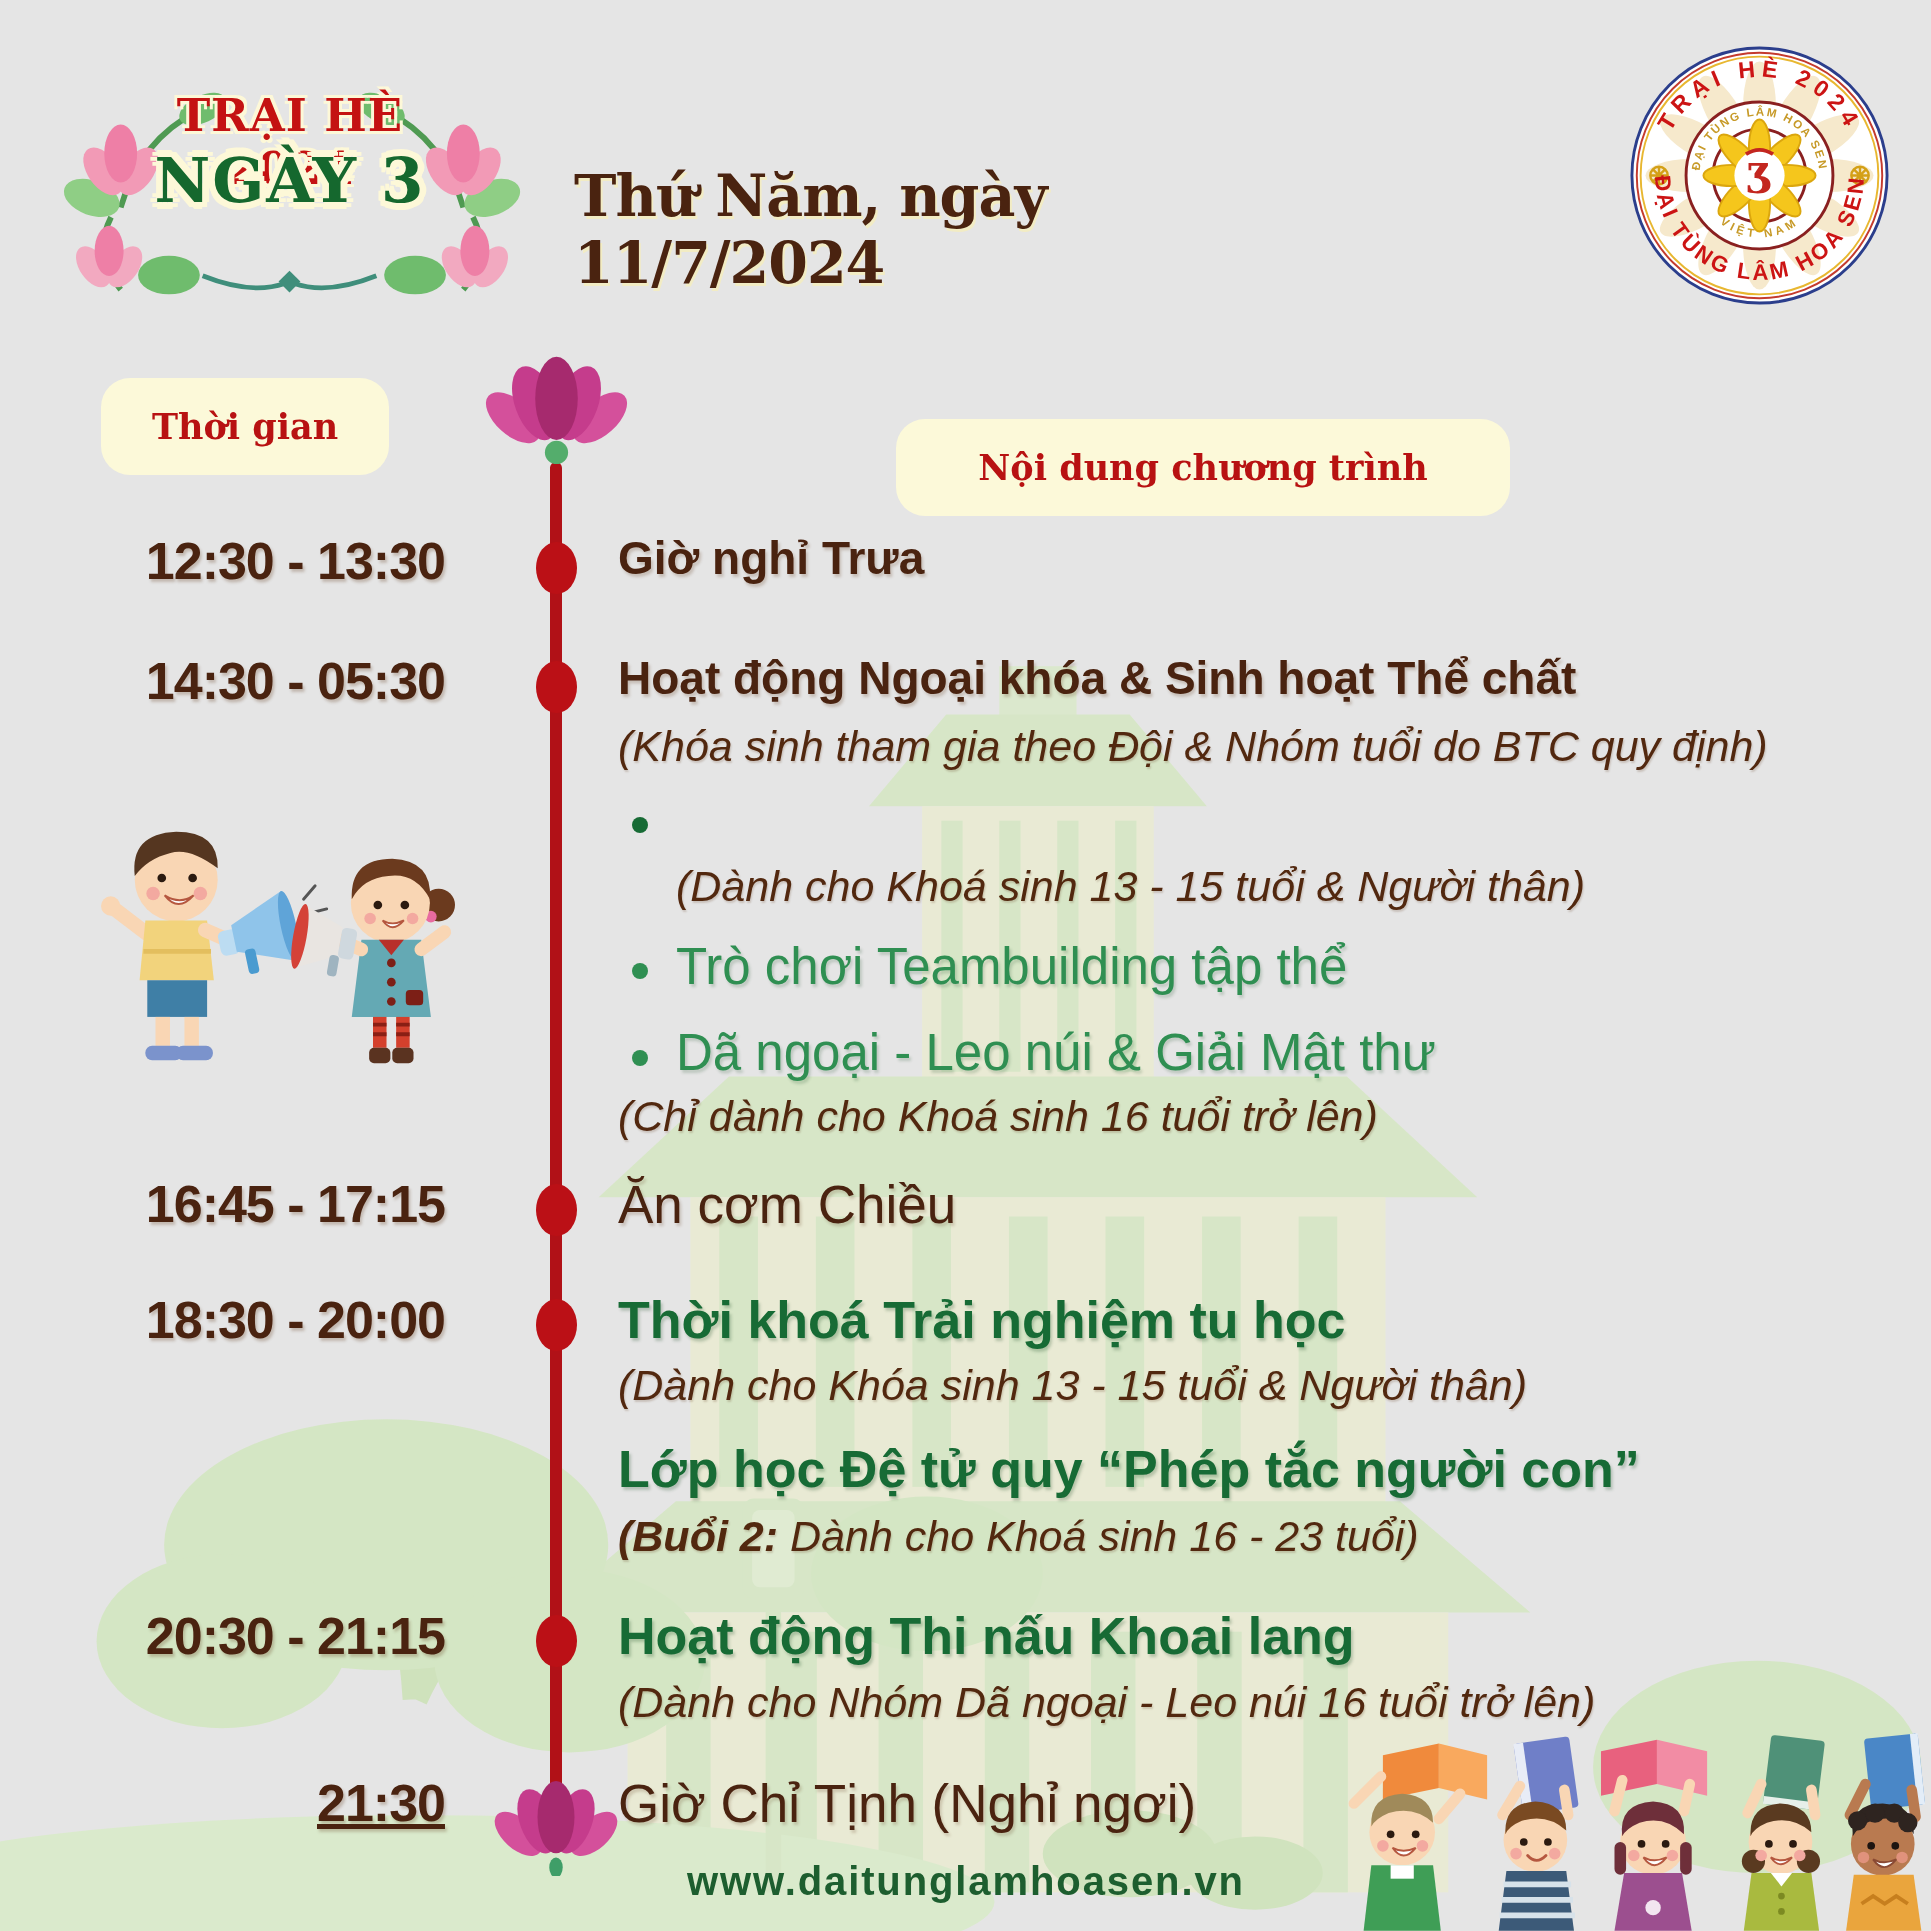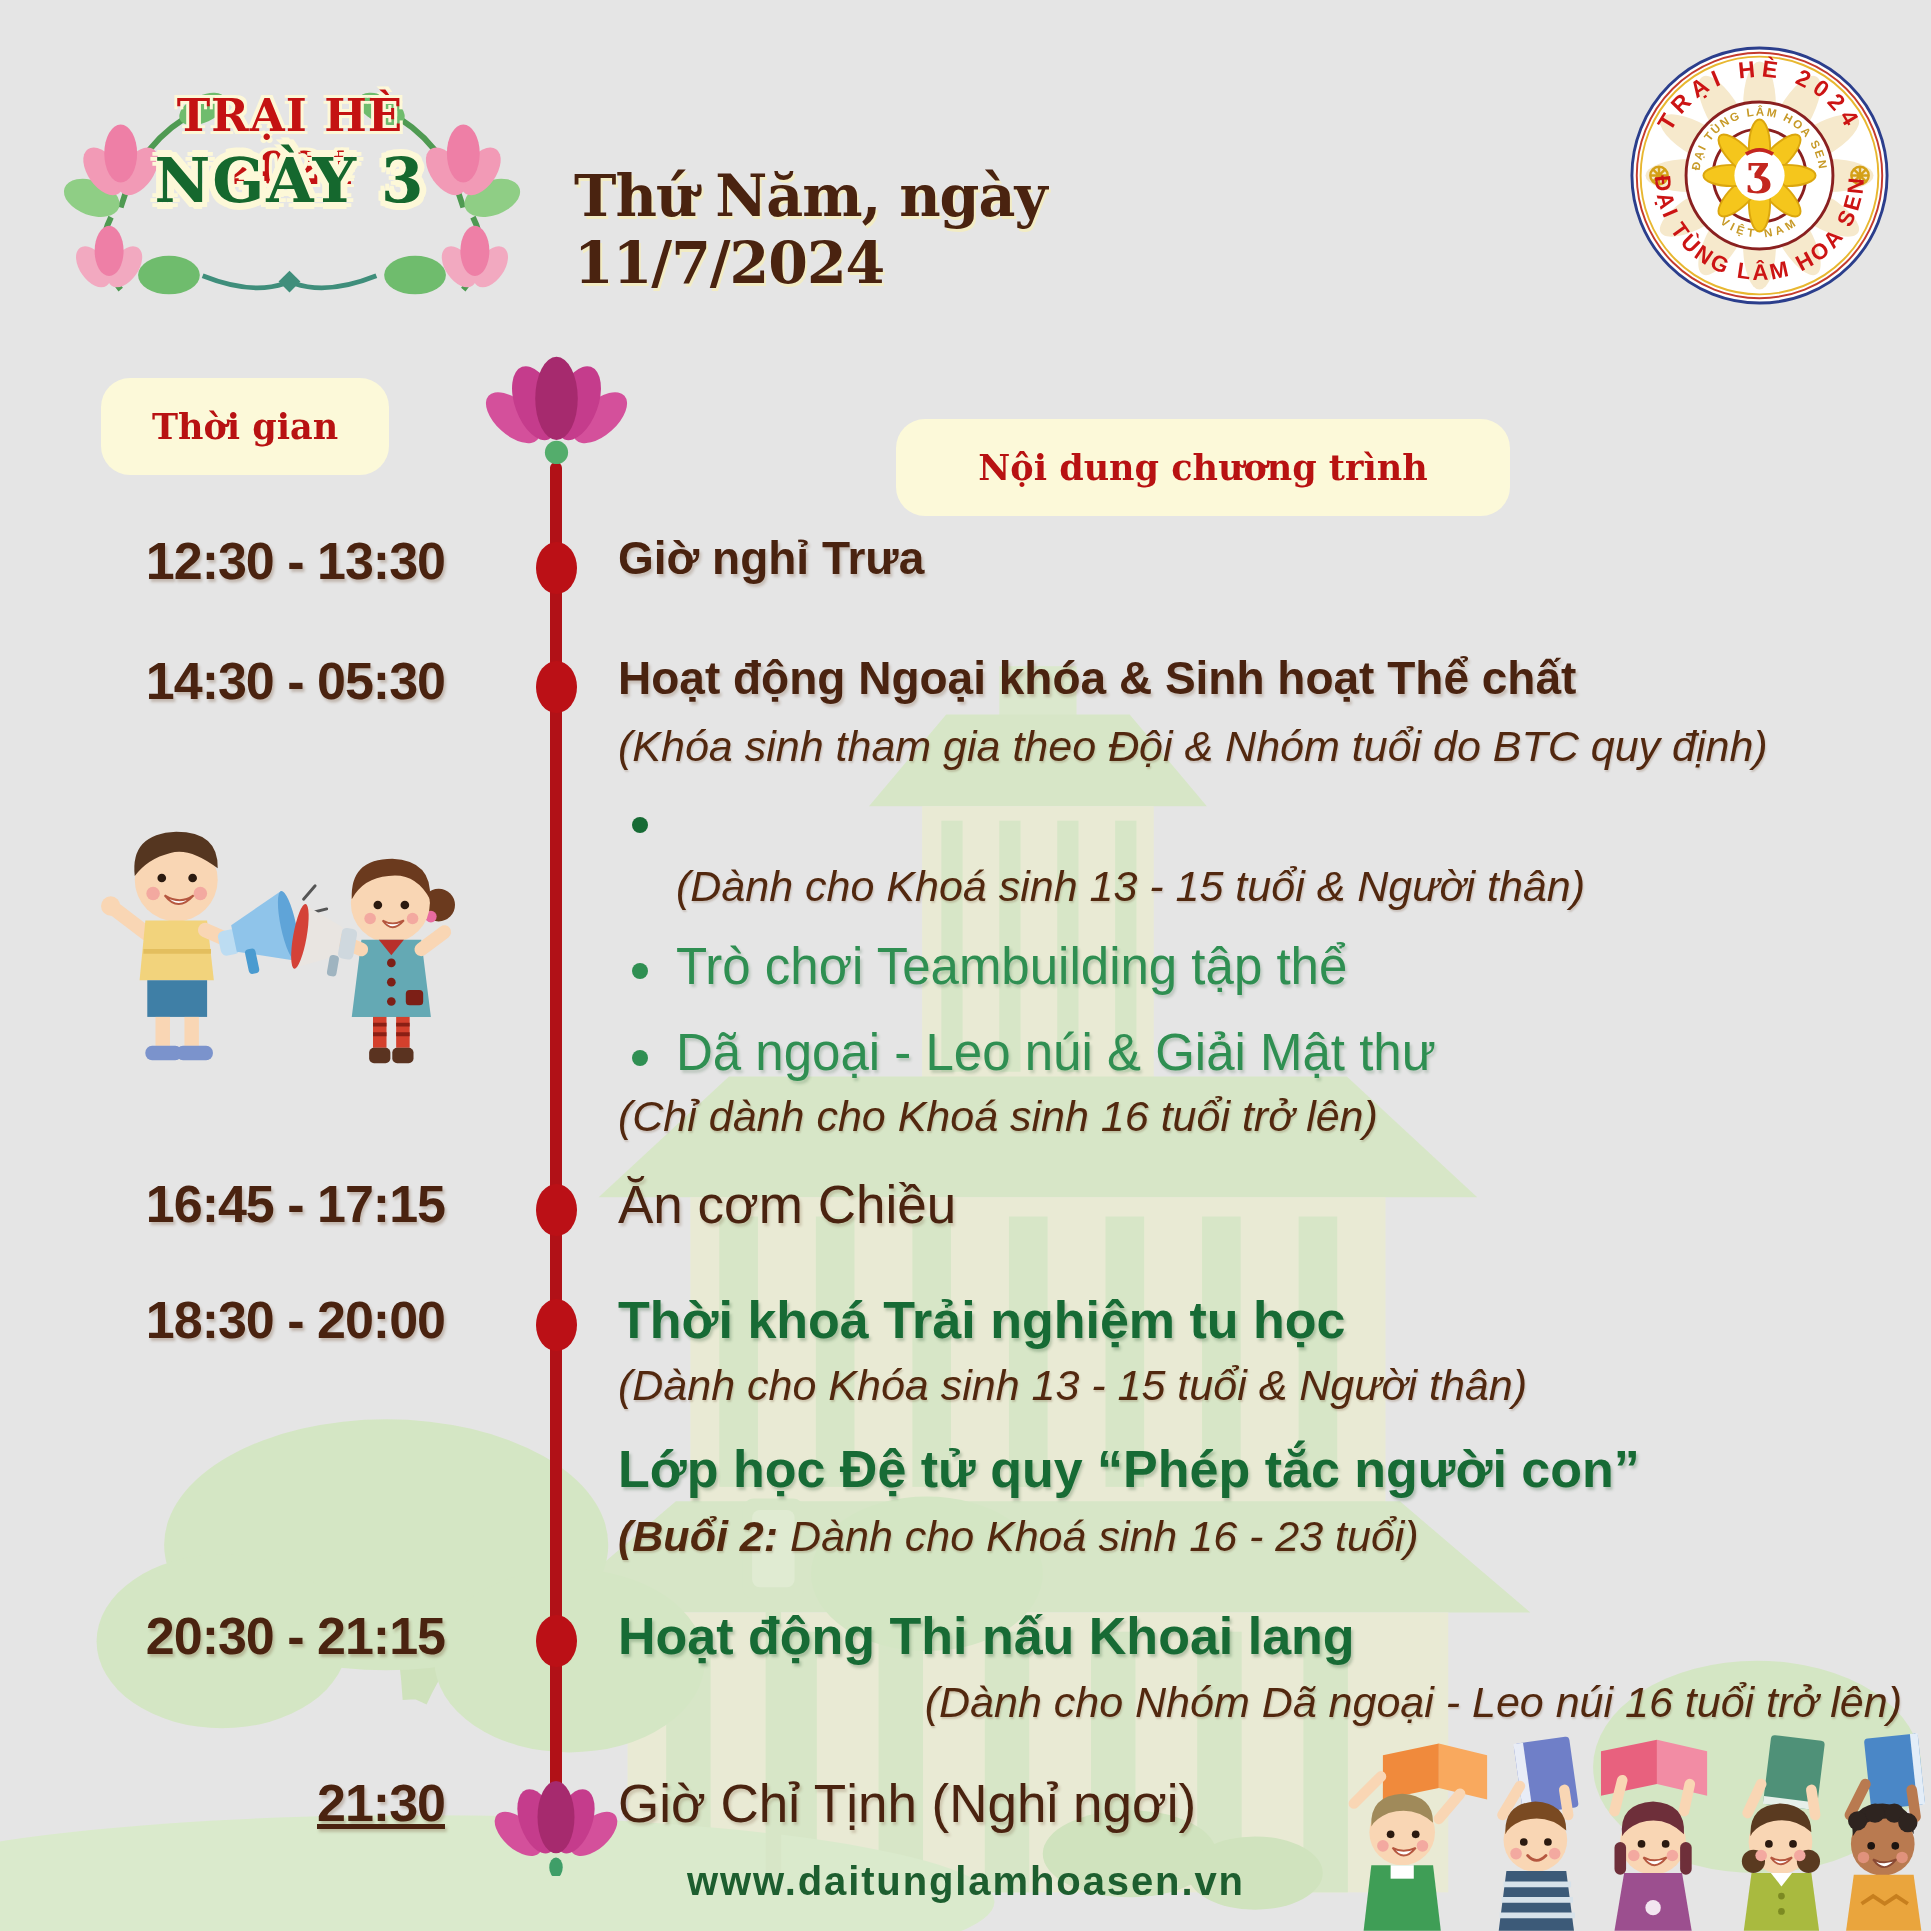--- a/index.html
+++ b/index.html
@@ -280,21 +280,21 @@
   <div class="abs time-label" style="top:1290px;">18:30 - 20:00</div>
   <div class="abs title-green-bold" style="top:1290px;width:1255px;">Thời khoá Trải nghiệm tu học</div>
   <div class="abs note" style="left:618px;top:1361px;width:1255px;">(Dành cho Khóa sinh 13 - 15 tuổi &amp; Người thân)</div>
   <div class="abs title-green-bold" style="top:1439px;width:1284px;">Lớp học Đệ tử quy “Phép tắc người con”</div>
   <div class="abs note" style="left:618px;top:1512px;width:1255px;">
     <span class="note-bold">(Buổi 2:</span><span> Dành cho Khoá sinh 16 - 23 tuổi)</span>
   </div>
 
   <div class="abs time-label" style="top:1606px;">20:30 - 21:15</div>
   <div class="abs title-green-bold" style="top:1606px;width:1255px;">Hoạt động Thi nấu Khoai lang</div>
-  <div class="abs note" style="left:618px;top:1678px;width:1284px;text-align:right;">(Dành cho Nhóm Dã ngoại - Leo núi 16 tuổi trở lên)</div>
+  <div class="abs note" style="left:618px;top:1678px;width:1284px;">(Dành cho Nhóm Dã ngoại - Leo núi 16 tuổi trở lên)</div>
 
   <div class="abs time-label" style="top:1773px;text-decoration:underline;">21:30</div>
   <div class="abs title-brown-light" style="top:1773px;width:1062px;">Giờ Chỉ Tịnh (Nghỉ ngơi)</div>
 
   <div class="abs website">www.daitunglamhoasen.vn</div>
 
   <svg class="abs" width="381" height="261" viewBox="0 0 395 270" style="left:101px;top:816px;">
 
     <g>
       <line x1="48" y1="122" x2="14" y2="96" stroke="#f9d6b4" stroke-width="15" stroke-linecap="round"></line>

